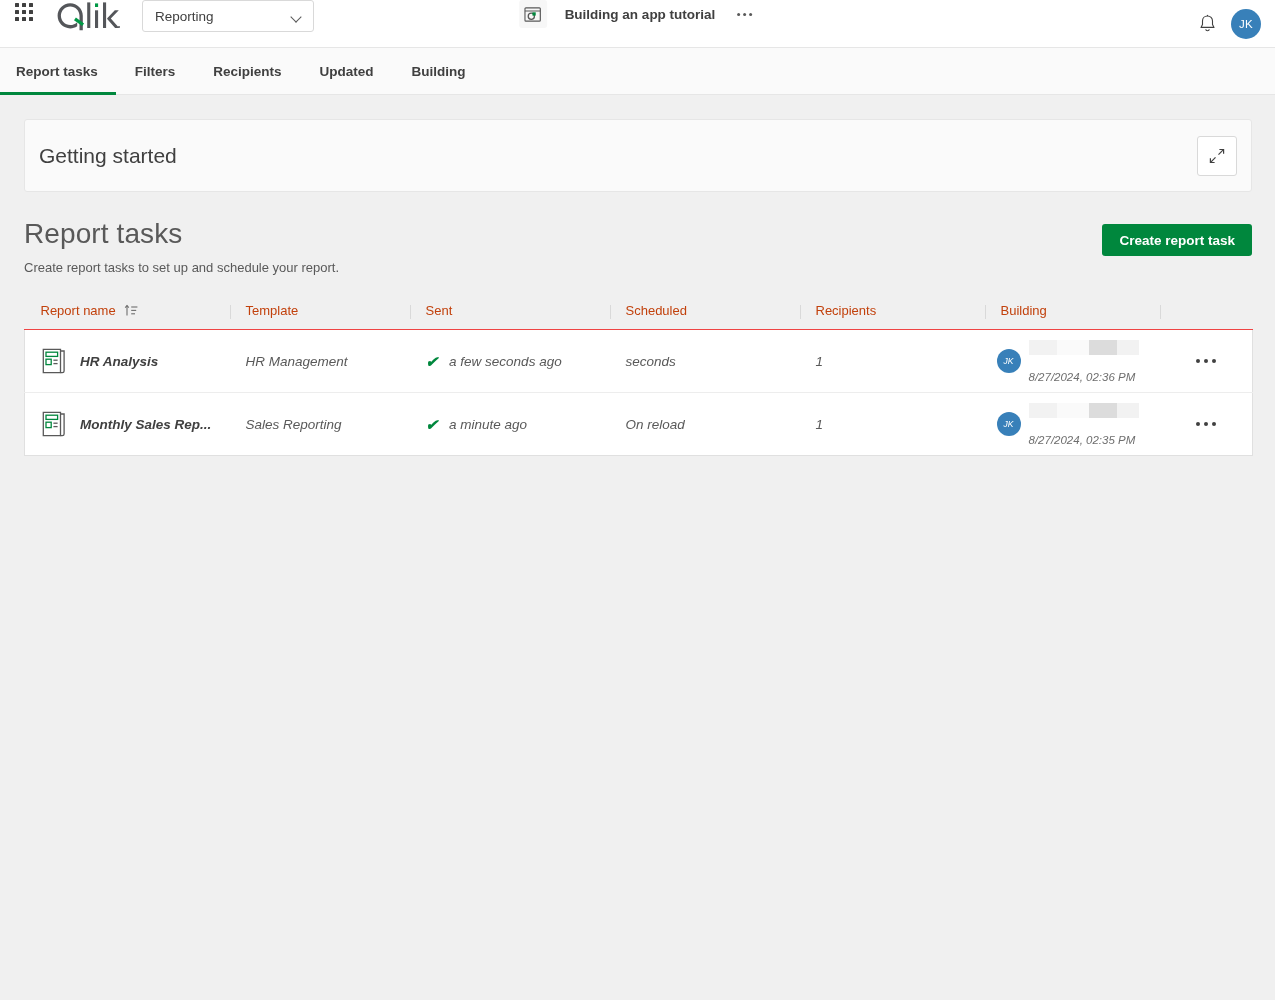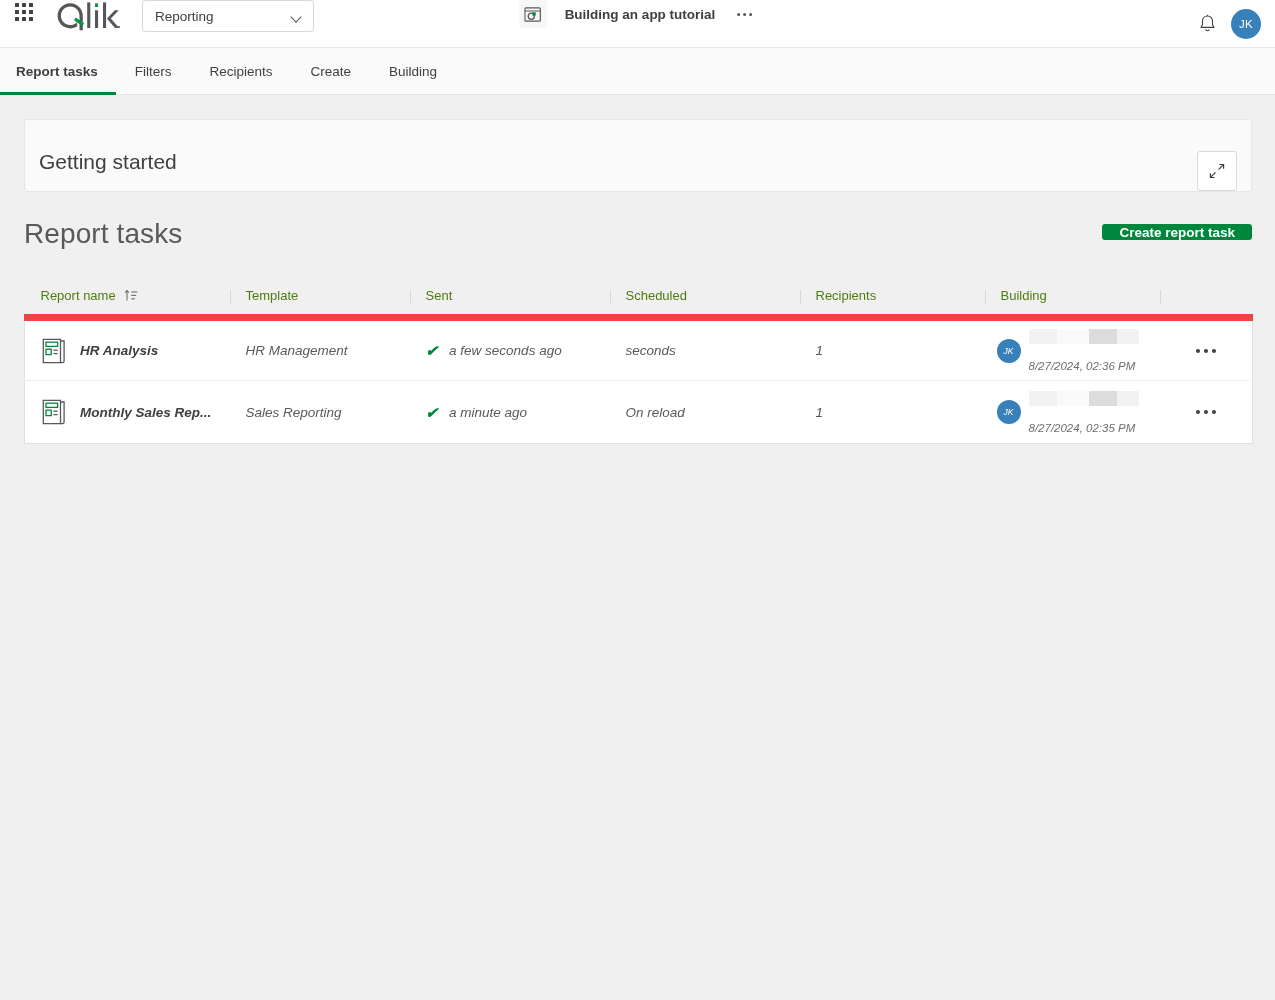--- a/index.html
+++ b/index.html
@@ -100,20 +100,21 @@
     padding-left: 0;
   }
   .tab {
     display: flex; align-items: center;
     padding: 0 19px;
     font-size: 13.5px;
     color: #404040;
     cursor: pointer;
     position: relative;
     white-space: nowrap;
+    font-weight: bold;
   }
   .tab:first-child { padding-left: 16px; padding-right: 18px; }
   .tab.active { font-weight: bold; }
   .tab.active::after {
     content: "";
     position: absolute;
     left: 0; right: 0; bottom: -1px;
     height: 3px;
     background: #00873d;
   }
@@ -121,21 +122,21 @@
   
   .main { padding: 0; }
 
   .getting-started {
     margin: 24px 23px 0 24px;
     background: #fafafa;
     border: 1px solid #e6e6e6;
     border-radius: 3px;
     height: 73px;
     display: flex;
-    align-items: flex-end;
+    align-items: center;
     padding: 0 14px 0 14px;
   }
   .gs-title { font-size: 21px; color: #404040; font-weight: normal; }
   .expand-btn {
     margin-left: auto;
     width: 40px; height: 40px;
     border: 1px solid #d9d9d9;
     border-radius: 3px;
     background: #fff;
     display: flex; align-items: center; justify-content: center;
@@ -156,39 +157,39 @@
     letter-spacing: 0.1px;
   }
   .page-sub { font-size: 13px; color: #595959; margin: 0; }
   .primary-btn {
     background: #00873d;
     color: #ffffff;
     font-size: 13.5px;
     font-weight: bold;
     border: none;
     border-radius: 3px;
-    height: 16px;
+    height: 32px;
     padding: 0 17px;
     cursor: pointer;
     font-family: inherit;
     white-space: nowrap;
     margin-top: 6px;
   }
 
   
   .table-wrap { margin: 28px 23px 0 24px; }
   .tbl { width: 100%; border-collapse: collapse; table-layout: fixed; }
   .tbl thead th {
     text-align: left;
     font-weight: normal;
     font-size: 13px;
-    color: #4d7c0f;
+    color: #c2410c;
     padding: 0 0 11px 0;
     vertical-align: bottom;
-    border-bottom: 7px solid #ef4444;
+    border-bottom: 1px solid #ef4444;
     position: relative;
   }
   .tbl thead th .th-inner { display: flex; align-items: center; gap: 8px; padding-left: 16px; }
   .tbl thead th.c0 .th-inner { padding-left: 16px; }
   .tbl thead th.sep::before {
     content: "";
     position: absolute;
     left: 0; top: 2px; bottom: 10px;
     width: 1px;
     background: #d9d9d9;
@@ -313,21 +314,21 @@
   <div class="tab active">
     <span>Report tasks</span>
   </div>
   <div class="tab">
     <span>Filters</span>
   </div>
   <div class="tab">
     <span>Recipients</span>
   </div>
   <div class="tab">
-    <span>Create</span>
+    <span>Updated</span>
   </div>
   <div class="tab">
     <span>Building</span>
   </div>
 </nav>
 
 <main class="main">
 
   <section class="getting-started">
     <h2 class="gs-title">Getting started</h2>
@@ -337,20 +338,21 @@
         <path d="M11.4 2.5h4.2v4.2" stroke="#404040" stroke-width="1.2" fill="none"></path>
         <path d="M7.5 10.4L2.6 15.3" stroke="#404040" stroke-width="1.2" fill="none"></path>
         <path d="M6.6 15.5H2.4v-4.2" stroke="#404040" stroke-width="1.2" fill="none"></path>
       </svg>
     </button>
   </section>
 
   <section class="section-head">
     <div class="texts">
       <h1 class="page-title">Report tasks</h1>
+      <p class="page-sub">Create report tasks to set up and schedule your report.</p>
     </div>
     <button class="primary-btn">Create report task</button>
   </section>
 
   <section class="table-wrap">
     <table class="tbl">
       <colgroup>
         <col style="width:205px">
         <col style="width:180px">
         <col style="width:200px">

